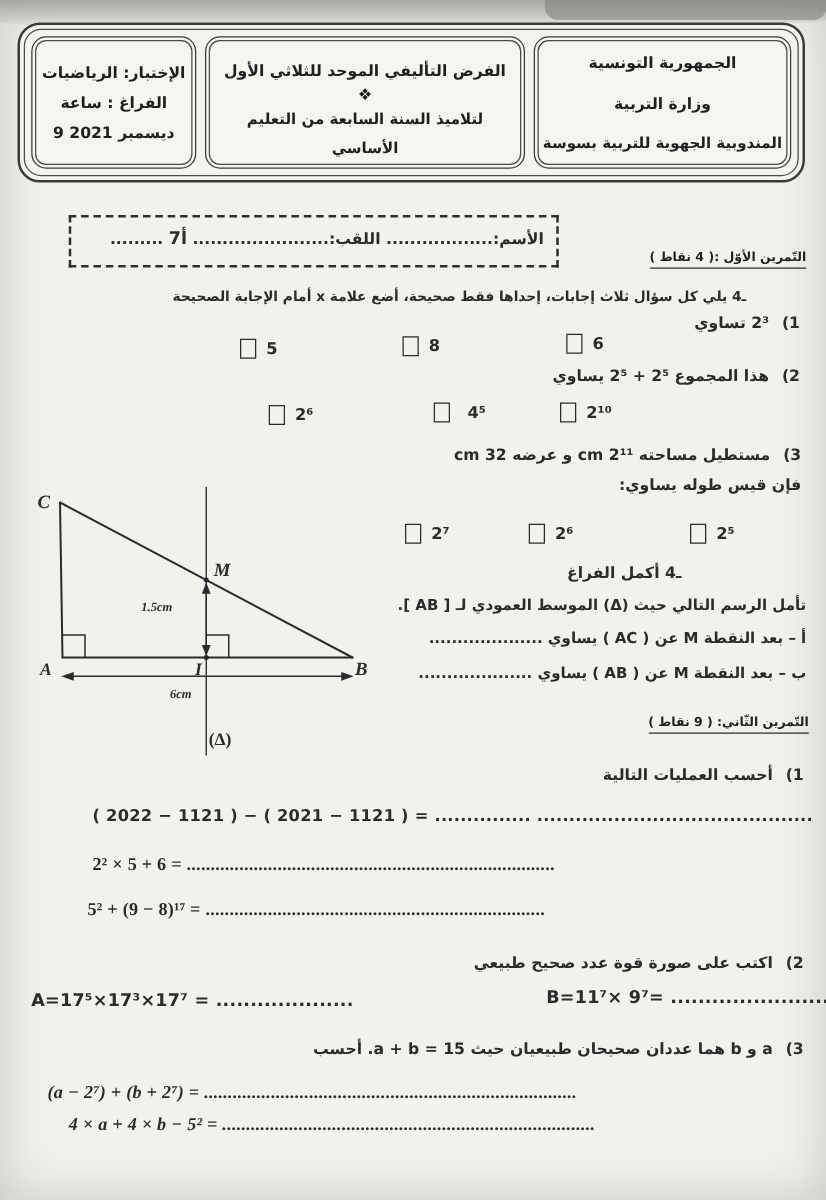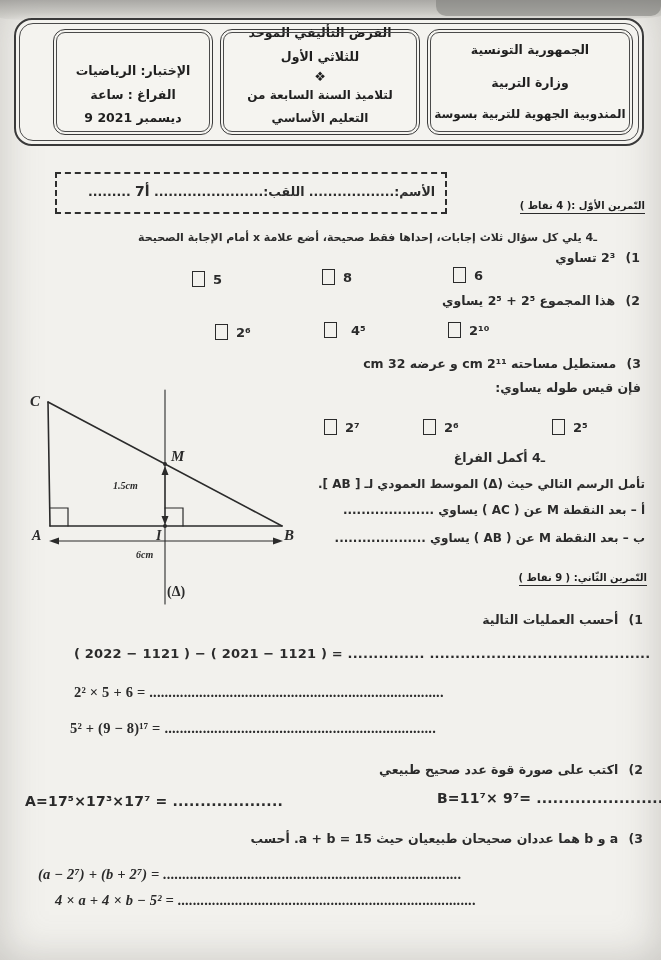--- a/index.html
+++ b/index.html
@@ -38,21 +38,21 @@
   }
   .hdr-box{
     position:relative;border:1.5px solid #3a3a3a;border-radius:12px;background:#f5f4f0;
     box-sizing:border-box;display:flex;flex-direction:column;justify-content:flex-end;
     align-items:center;text-align:center;padding:4px 6px;
   }
   .hdr-box::before{
     content:"";position:absolute;inset:2px;border:1px solid #4a4a4a;border-radius:9px;
     pointer-events:none;
   }
-  .hdr-box.left{width:160px;justify-content:flex-end;margin-left:28px;}
+  .hdr-box.left{width:132px;justify-content:center;}
   .hdr-box.middle{flex:1;}
   .hdr-box.right{width:206px;justify-content:space-around;}
   .hdr-line{font-weight:bold;font-size:12.5px;line-height:1.9;color:#1f1f1f;}
   .hdr-line.small{font-size:12px;}
   .hdr-orn{font-size:13px;line-height:1.2;color:#1f1f1f;}
   
   .name-strip{
     position:absolute;left:55px;top:172px;width:392px;height:42px;
     border:2.5px dashed #2e2e2e;box-sizing:border-box;
     display:flex;align-items:center;padding:0 10px 4px 8px;
@@ -151,21 +151,21 @@
 
   <div class="t rtl q" style="top:293px;right:21px;">
     <span class="marker" dir="rtl">2)</span>
     <span>هذا المجموع 2⁵ + 2⁵ يساوي</span>
   </div>
 
   <div class="opt" style="left:215px;top:324px;">
     <span class="cb"></span>
     <span class="opt-label">2⁶</span>
   </div>
-  <div class="opt" style="left:324px;top:322px;gap:14px;">
+  <div class="opt" style="left:347px;top:322px;gap:14px;">
     <span class="cb"></span>
     <span class="opt-label">4⁵</span>
   </div>
   <div class="opt" style="left:448px;top:322px;">
     <span class="cb"></span>
     <span class="opt-label">2¹⁰</span>
   </div>
 
   <div class="t rtl q" style="top:356px;right:20px;">
     <span class="marker" dir="rtl">3)</span>

